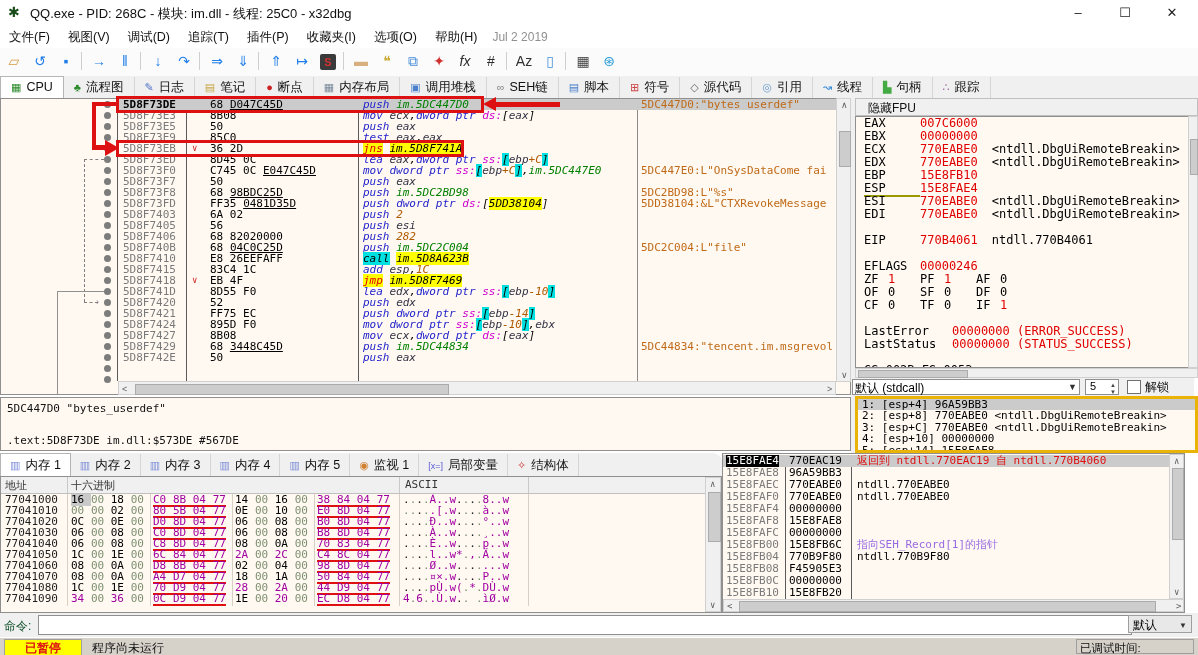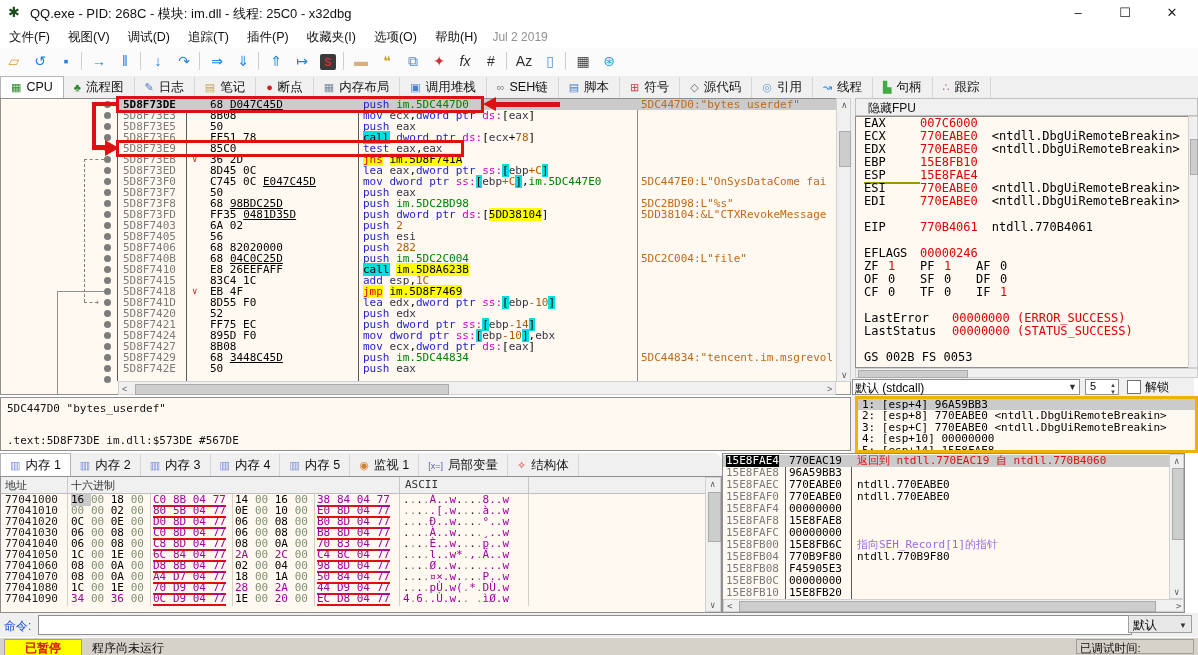--- a/index.html
+++ b/index.html
@@ -28,21 +28,21 @@
   .tabico{margin-right:5px;font-size:11px;}
 
   
   #disasm{left:0;top:98px;width:851px;height:297px;background:#fff9f1;border:1px solid #8f8f8f;box-sizing:border-box;}
   #drows{left:118px;top:99px;width:718px;height:282px;overflow:hidden;}
   .drow{position:relative;height:11px;font-size:11px;line-height:11px;white-space:nowrap;}
   .drow.sel{background:#cbcbcb;}
   .daddr{position:absolute;left:5px;color:#7a7a7a;}
   .drow.sel .daddr{color:#000;font-weight:bold;}
   .dbytes{position:absolute;left:72px;padding-left:20px;color:#000;}
-  .dinstr{position:absolute;left:245px;color:#000;}
+  .dinstr{position:absolute;left:245px;color:#000;font-style:italic;}
   .dcomment{position:absolute;left:523px;width:194px;overflow:hidden;color:#c06a18;}
   .jm{position:absolute;left:2px;color:#cc2222;font-size:9px;}
   .vline{top:99px;height:282px;width:1px;background:#5a5a5a;}
   .m{color:#2323cc}.r{color:#333345}.n{color:#b05a00}.g{color:#008000}.p{color:#d000d0}
   .u{text-decoration:underline}
   .yb{background:#ffff00;color:#000}.yr{background:#ffff00;color:#e00000}
   .cb{background:#00e0e0;color:#000}.cy{background:#00e0e0;color:#000}.hi{background:#ffff00;color:#000}
   #dgutter{left:1px;top:99px;width:117px;height:282px;}
   .dot{position:absolute;width:7px;height:7px;border-radius:50%;background:#7c7c7c;left:103px;}
   .dash-h{border-top:1px dashed #808080;}
@@ -126,21 +126,21 @@
   .saddr{position:absolute;left:3px;color:#7a7a7a;}
   .saddr.cur{background:#000;color:#fff;}
   .sval{position:absolute;left:66px;color:#000;}
   .scom{position:absolute;left:134px;color:#000;}
   .scom.red{color:#e01010;}
   .scom.purple{color:#9a6ae0;}
   .ssep{position:absolute;top:0;height:146px;width:1px;background:#5a5a5a;}
 
   
   #cmdbar{left:0;top:613px;width:1198px;height:24px;background:#f0f0f0;}
-  #cmdlabel{left:4px;top:5px;font-size:12px;color:#1d4ed8;}
+  #cmdlabel{left:4px;top:5px;font-size:12px;color:#14532d;}
   #cmdinput{left:38px;top:2px;width:1086px;height:18px;border:1px solid #8f8f8f;background:#fff;
     font-size:12px;padding:0 3px;}
   #cmddrop{left:1128px;top:2px;width:64px;height:18px;background:#e8e8e8;border:1px solid #9f9f9f;
     font-size:12px;box-sizing:border-box;padding:1px 4px;}
   #statusbar{left:0;top:637px;width:1198px;height:18px;background:#d6d2ca;border-top:1px solid #fff;}
   #statusstate{left:4px;top:1px;width:76px;height:15px;background:#ffff00;color:#dd1111;font-weight:bold;
     font-size:12px;text-align:center;border:1px solid #9f9f9f;}
   #statusmsg{left:92px;top:2px;font-size:12px;color:#111;}
   #statustime{left:1076px;top:1px;width:118px;height:15px;border:1px solid #9f9f9f;font-size:11.5px;
     color:#111;padding:1px 3px;box-sizing:border-box;}
@@ -209,25 +209,20 @@
         <span class="daddr">5D8F73E3</span>
         <span class="dbytes"><span>8B08</span></span>
         <span class="dinstr"><span class="m">mov </span><span class="r">ecx</span><span>,</span><span class="m">dword ptr </span><span class="p">ds:</span><span>[</span><span class="r">eax</span><span>]</span></span>
       </div>
       <div class="drow mono">
         <span class="daddr">5D8F73E5</span>
         <span class="dbytes"><span>50</span></span>
         <span class="dinstr"><span class="m">push </span><span class="r">eax</span></span>
       </div>
       <div class="drow mono">
-        <span class="daddr">5D8F73E6</span>
-        <span class="dbytes"><span>FF51 78</span></span>
-        <span class="dinstr"><span class="cb">call</span><span> </span><span class="m">dword ptr </span><span class="p">ds:</span><span>[</span><span class="r">ecx</span><span>+</span><span class="n">78</span><span>]</span></span>
-      </div>
-      <div class="drow mono">
         <span class="daddr">5D8F73E9</span>
         <span class="dbytes"><span>85C0</span></span>
         <span class="dinstr"><span class="m">test </span><span class="r">eax</span><span>,</span><span class="r">eax</span></span>
       </div>
       <div class="drow mono">
         <span class="daddr">5D8F73EB</span>
         <span class="dbytes"><span class="jm">∨</span><span>36 2D</span></span>
         <span class="dinstr"><span class="yr">jns</span><span> </span><span class="yb">im.5D8F741A</span></span>
       </div>
       <div class="drow mono">
@@ -362,20 +357,21 @@
 
   <div id="infopanel" class="abs">
     <span class="infoline mono" style="top:4px">5DC447D0 "bytes_userdef"</span>
     <span class="infoline mono" style="top:36px">.text:5D8F73DE im.dll:$573DE #567DE</span>
   </div>
 
   <div id="regsplit" class="abs"></div>
   <div id="fpuhdr" class="abs">隐藏FPU</div>
   <div id="regbody" class="abs mono">
       <div class="rline"><span class="rname">EAX</span><span class="rval">007C6000</span></div>
+      <div class="rline"><span class="rname">EBX</span><span class="rval">00000000</span></div>
       <div class="rline"><span class="rname">ECX</span><span class="rval">770EABE0</span><span class="rsym">&lt;ntdll.DbgUiRemoteBreakin&gt;</span></div>
       <div class="rline"><span class="rname">EDX</span><span class="rval">770EABE0</span><span class="rsym">&lt;ntdll.DbgUiRemoteBreakin&gt;</span></div>
       <div class="rline"><span class="rname">EBP</span><span class="rval">15E8FB10</span></div>
       <div class="rline"><span class="rname uesp">ESP</span><span class="rval">15E8FAE4</span></div>
       <div class="rline"><span class="rname">ESI</span><span class="rval">770EABE0</span><span class="rsym">&lt;ntdll.DbgUiRemoteBreakin&gt;</span></div>
       <div class="rline"><span class="rname">EDI</span><span class="rval">770EABE0</span><span class="rsym">&lt;ntdll.DbgUiRemoteBreakin&gt;</span></div>
       <div class="rline"></div>
       <div class="rline"><span class="rname">EIP</span><span class="rval">770B4061</span><span class="rsym">ntdll.770B4061</span></div>
       <div class="rline"></div>
       <div class="rline"><span class="rname">EFLAGS</span><span class="rval">00000246</span></div>

